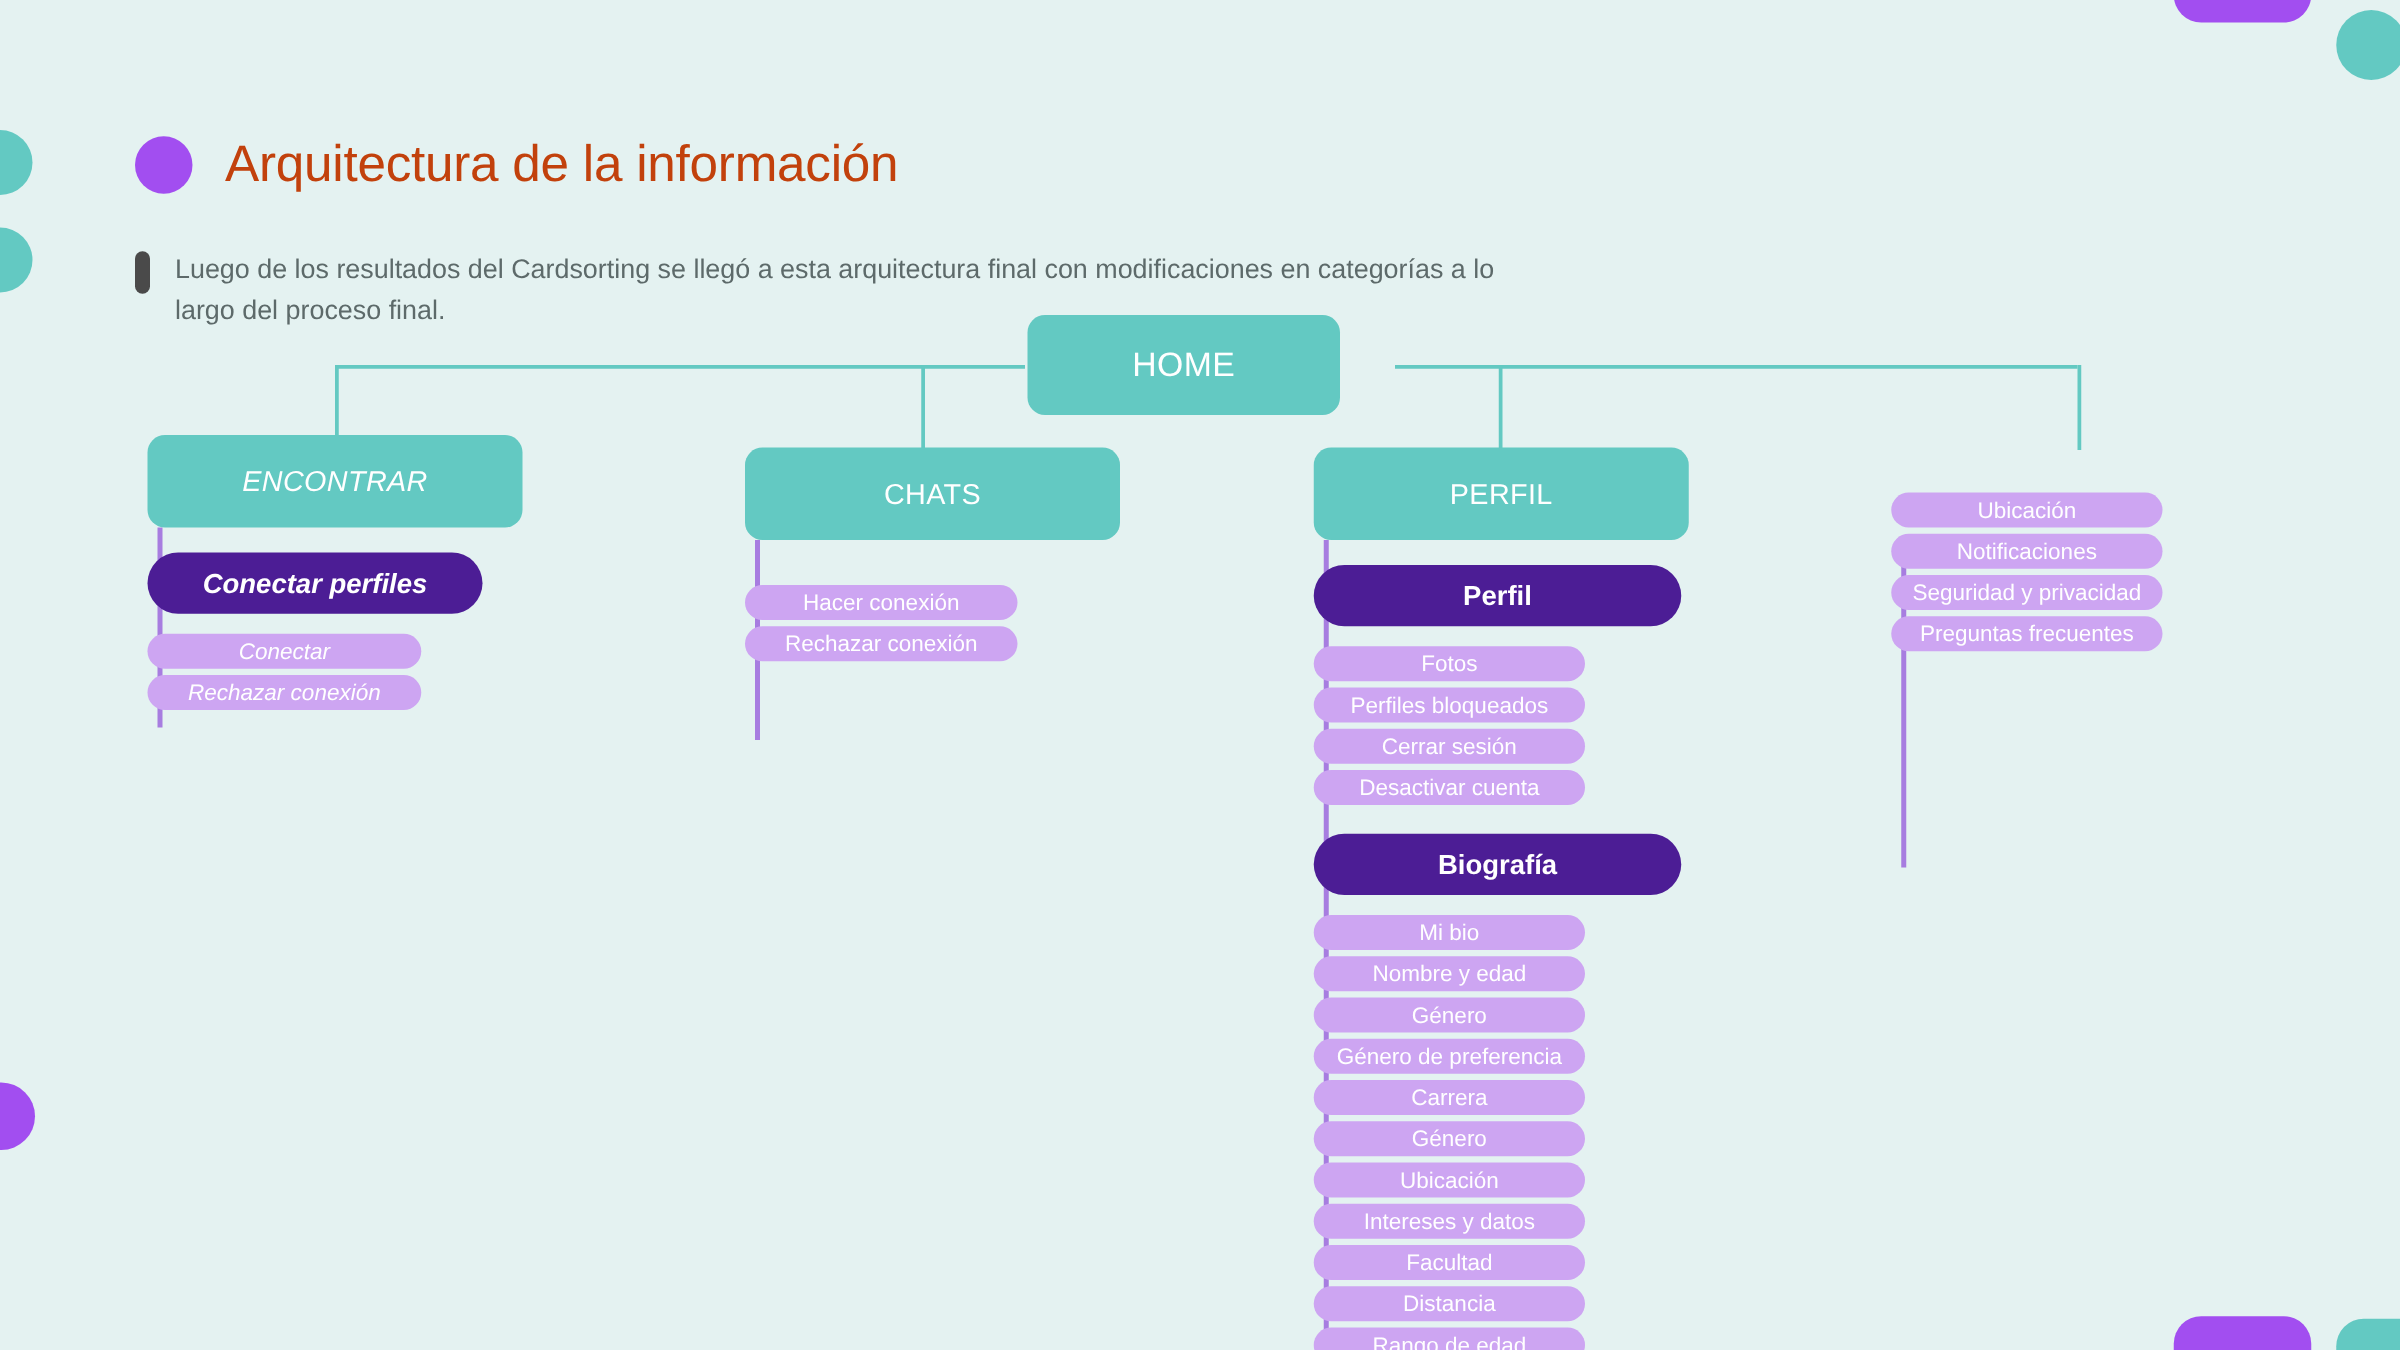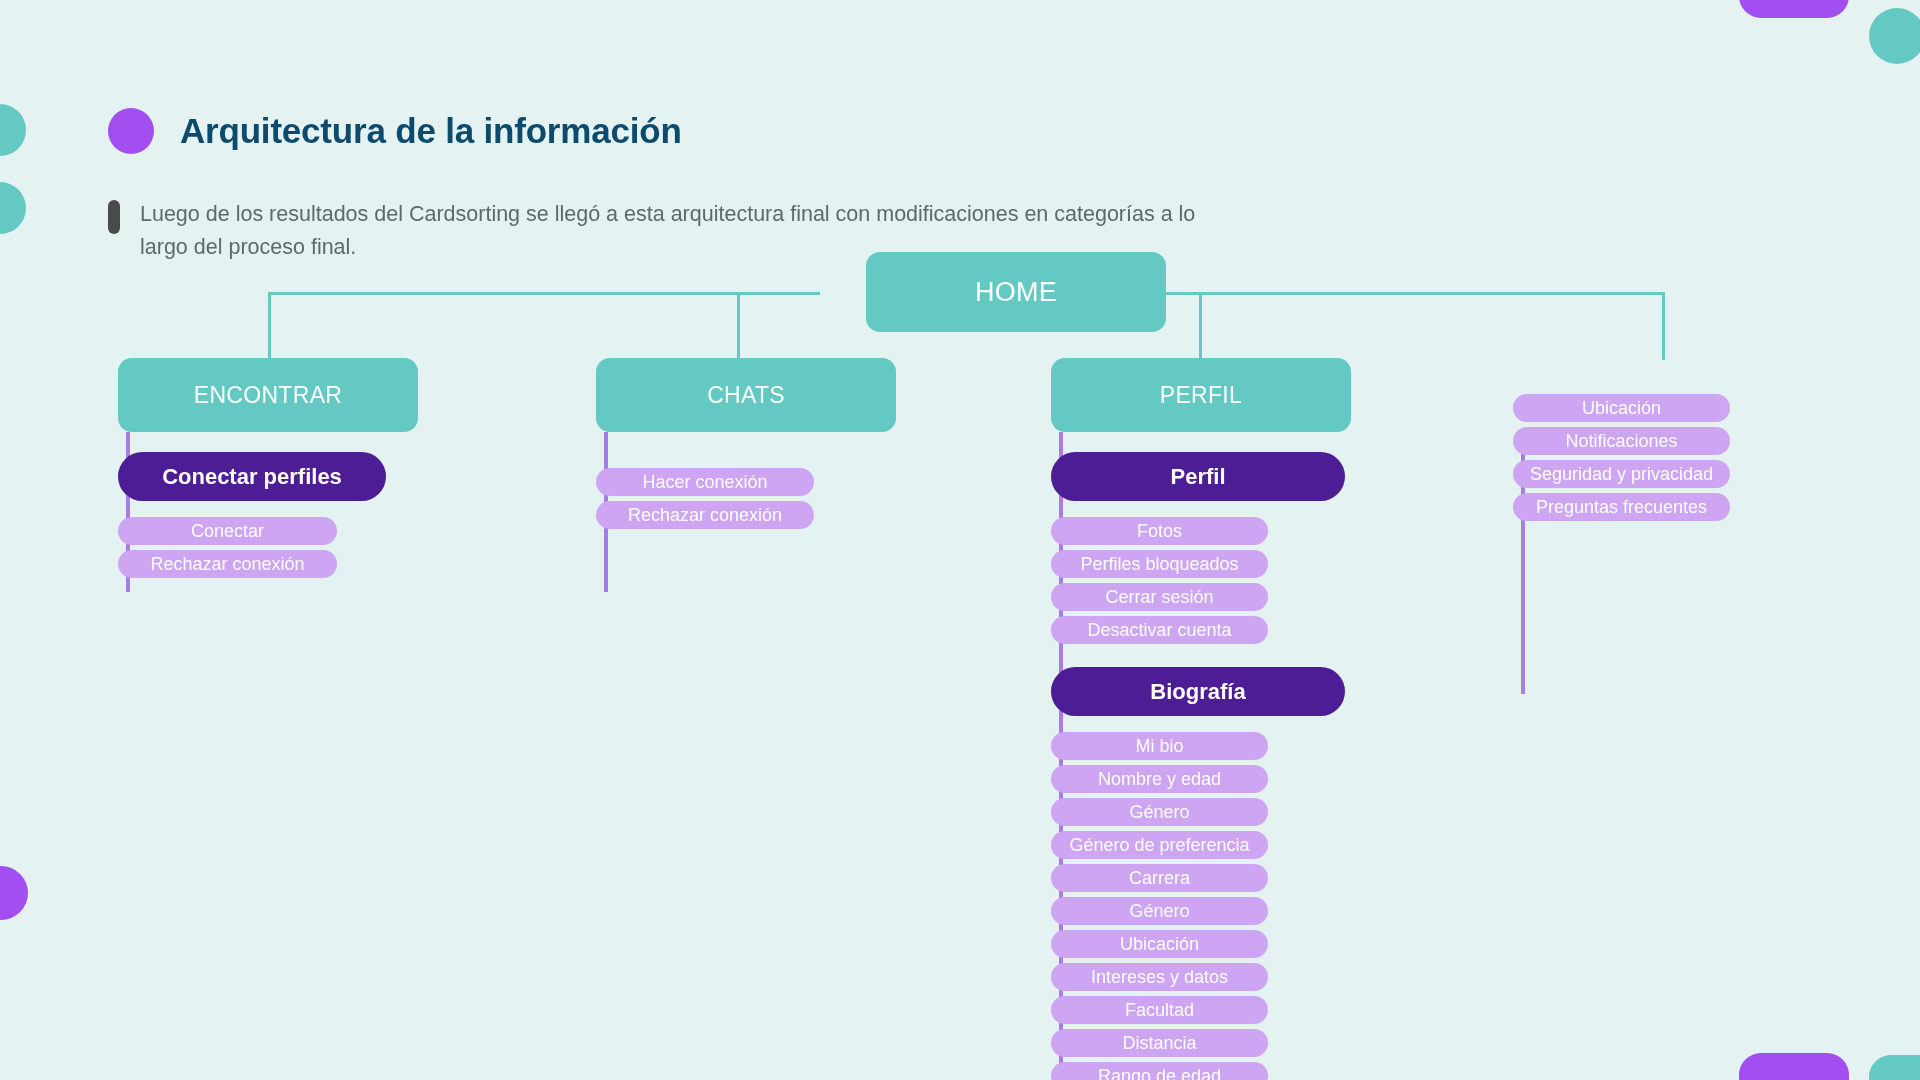--- a/index.html
+++ b/index.html
@@ -29,23 +29,23 @@
   .deco-circle-teal-tr { left: 1869px; top: 8px; width: 56px; height: 56px; border-radius: 50%; background: #63c9c2; }
   .deco-pill-purple-tr { left: 1739px; top: -38px; width: 110px; height: 56px; border-radius: 22px; background: #a24ef0; }
   .deco-pill-purple-br { left: 1739px; top: 1053px; width: 110px; height: 58px; border-radius: 22px; background: #a24ef0; }
   .deco-pill-teal-br { left: 1869px; top: 1055px; width: 110px; height: 58px; border-radius: 22px; background: #63c9c2; }
 
   
   #header-block { position: absolute; left: 108px; top: 108px; }
   #title-row { display: flex; align-items: center; gap: 26px; }
   .title-dot { width: 46px; height: 46px; border-radius: 50%; background: #a24ef0; flex: none; }
   #page-title {
-    font-size: 35px;
-    font-weight: bold;
-    color: #0c4a6e;
+    font-size: 41px;
+    font-weight: normal;
+    color: #c2410c;
     letter-spacing: -0.2px;
     white-space: nowrap;
   }
 
   #subtitle-row { display: flex; gap: 20px; margin-top: 44px; justify-content: space-between; }
   .subtitle-bar { width: 12px; height: 34px; border-radius: 6px; background: #4a4a4a; flex: none; margin-top: 2px; }
   #subtitle-text {
     font-size: 21.5px;
     line-height: 33px;
     color: #5d6a6a;
@@ -154,23 +154,23 @@
 
   <div class="line line-h" style="left:268px;  top:292px; width:552px;"></div>
 
   <div class="line line-h" style="left:1116px; top:292px; width:546px;"></div>
 
   <div class="line line-v" style="left:268px;  top:292px; height:68px;"></div>
   <div class="line line-v" style="left:737px;  top:292px; height:68px;"></div>
   <div class="line line-v" style="left:1199px; top:292px; height:68px;"></div>
   <div class="line line-v" style="left:1662px; top:292px; height:68px;"></div>
 
-  <div class="node-home" style="left:866px; top:252px; width:300px; height:80px;">HOME</div>
-
-  <div class="column" style="left:118px; top:358px;">
+  <div class="node-home" style="left:822px; top:252px; width:250px; height:80px;">HOME</div>
+
+  <div class="column" style="left:118px; top:348px;font-style:italic;">
     <div class="node-l2">ENCONTRAR</div>
     <div class="spine" style="top:74px; height:160px;"></div>
     <div class="gap-after-l2"></div>
     <div class="node-l3 w-conectar-perfiles">Conectar perfiles</div>
     <div class="gap-after-l3"></div>
     <div class="leaf-list">
       <div class="node-l4 w-219">Conectar</div>
       <div class="node-l4 w-219">Rechazar conexión</div>
     </div>
   </div>

